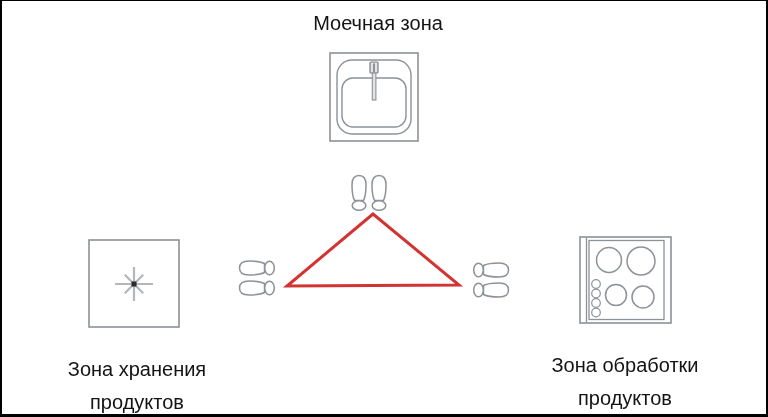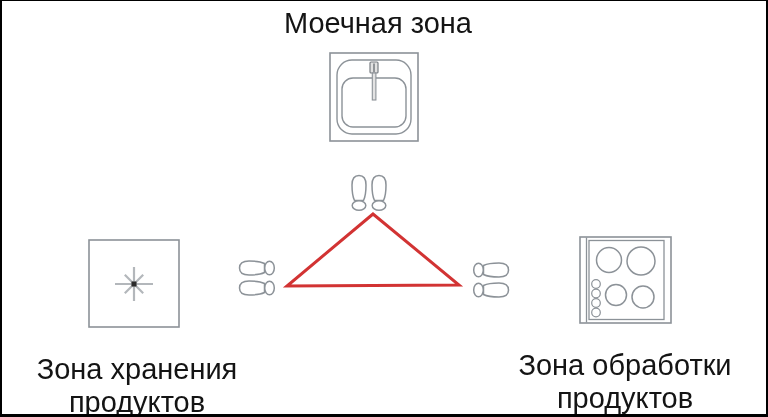--- a/index.html
+++ b/index.html
@@ -15,21 +15,21 @@
     box-sizing: border-box;
     background: #ffffff;
     border-style: solid;
     border-color: #000000;
     border-width: 1px 2px 3px 2px;
     overflow: hidden;
   }
   .zone-label {
     position: absolute;
     color: #141414;
-    font-size: 29px;
+    font-size: 20px;
     line-height: 33px;
     text-align: center;
     letter-spacing: 0px;
     white-space: nowrap;
   }
   .label-washing   { left: 226px; top: 6px;   width: 300px; }
   .label-storage   { left: 10px;  top: 352px; width: 250px; }
   .label-processing{ left: 498px; top: 348px; width: 250px; }
 
   .icon { position: absolute; }

